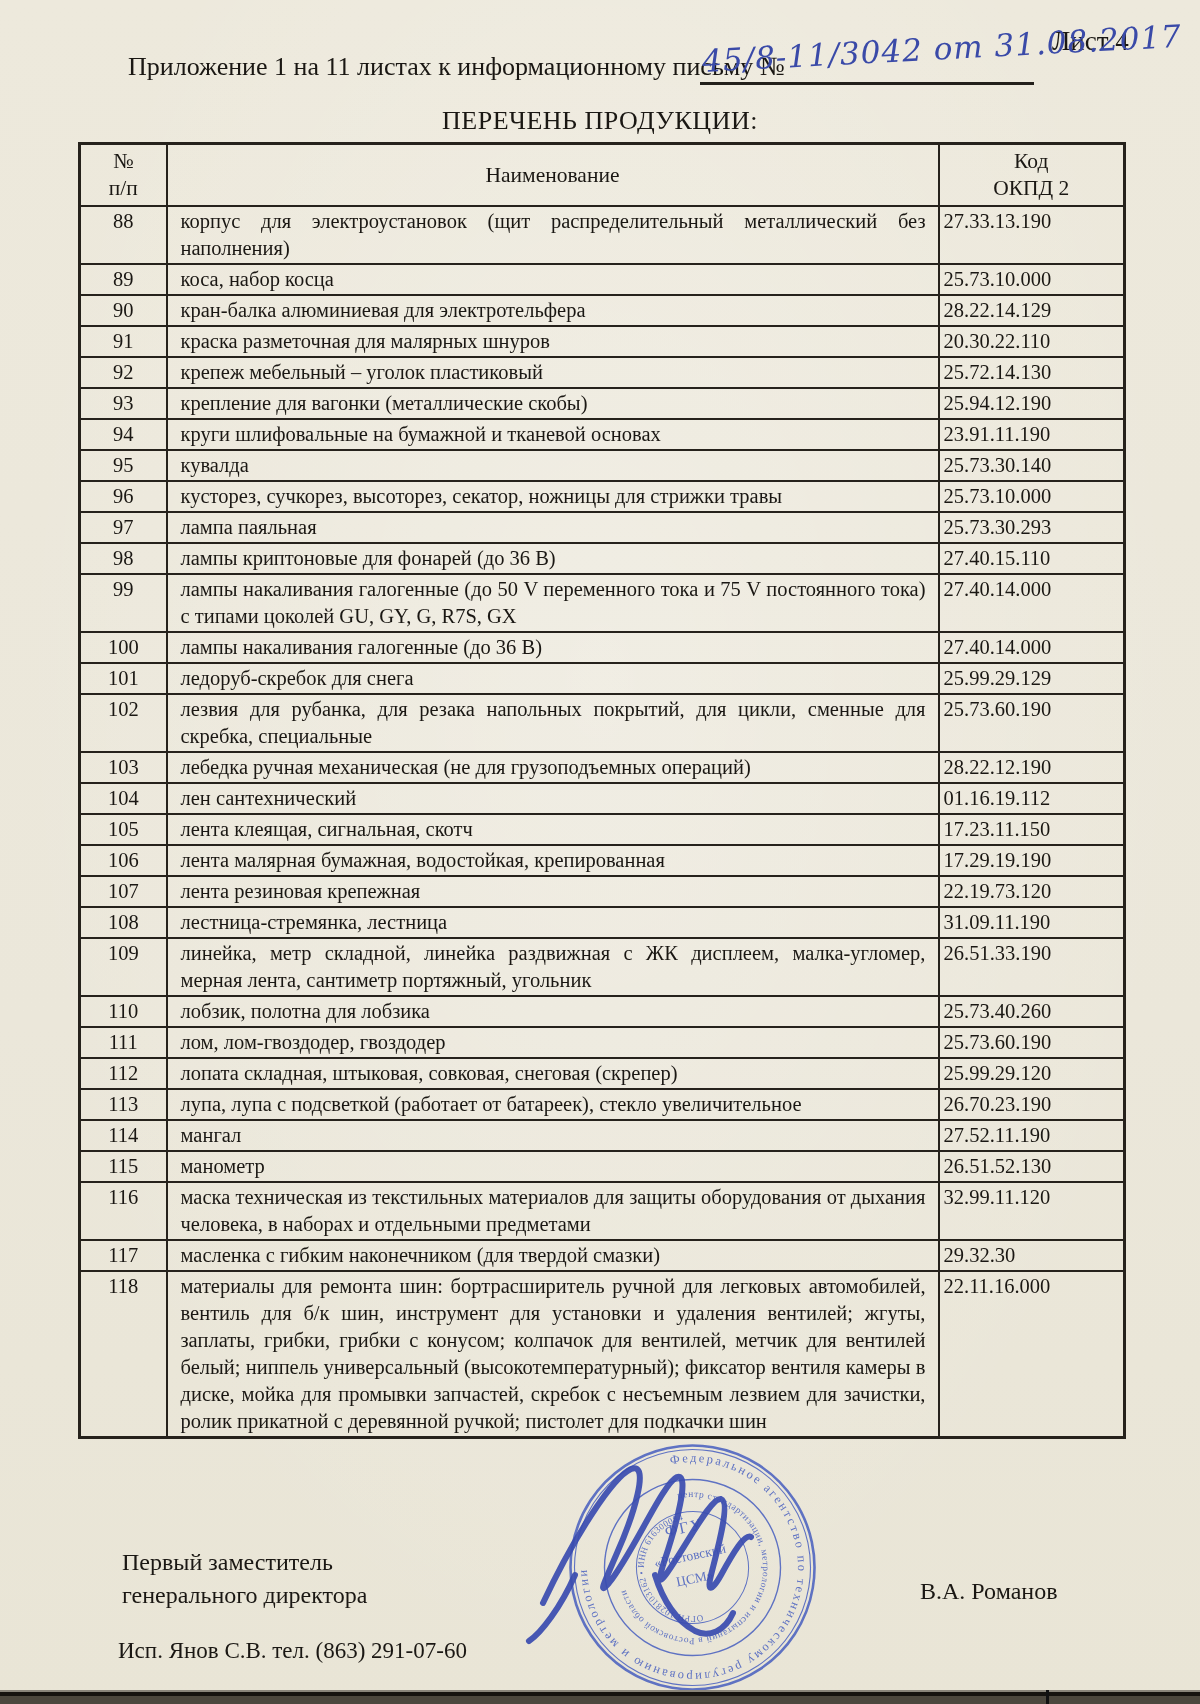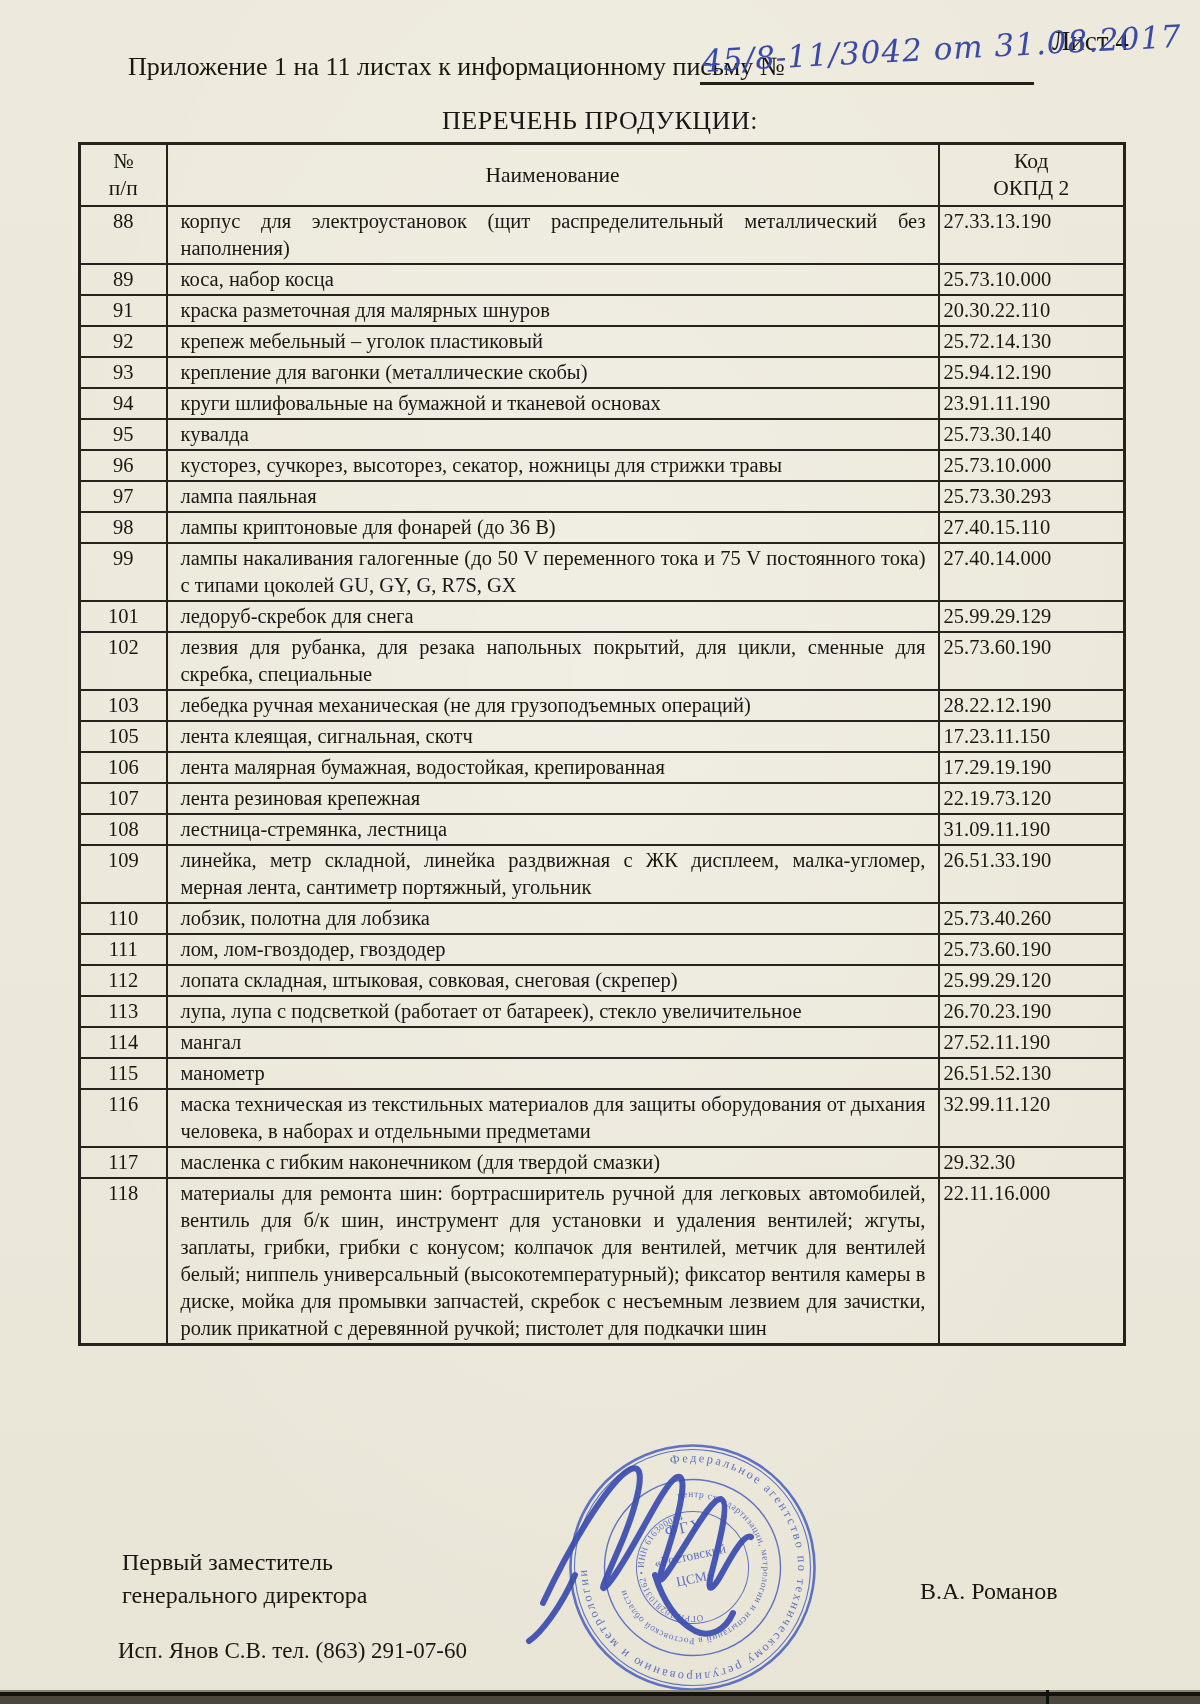--- a/index.html
+++ b/index.html
@@ -82,20 +82,25 @@
           <td class="num-cell">88</td>
           <td class="name-cell">корпус для электроустановок (щит распределительный металлический без наполнения)</td>
           <td class="code-cell">27.33.13.190</td>
         </tr>
         <tr>
           <td class="num-cell">89</td>
           <td class="name-cell">коса, набор косца</td>
           <td class="code-cell">25.73.10.000</td>
         </tr>
         <tr>
+          <td class="num-cell">90</td>
+          <td class="name-cell">кран-балка алюминиевая для электротельфера</td>
+          <td class="code-cell">28.22.14.129</td>
+        </tr>
+        <tr>
           <td class="num-cell">91</td>
           <td class="name-cell">краска разметочная для малярных шнуров</td>
           <td class="code-cell">20.30.22.110</td>
         </tr>
         <tr>
           <td class="num-cell">92</td>
           <td class="name-cell">крепеж мебельный – уголок пластиковый</td>
           <td class="code-cell">25.72.14.130</td>
         </tr>
         <tr>
@@ -127,33 +132,43 @@
           <td class="num-cell">98</td>
           <td class="name-cell">лампы криптоновые для фонарей (до 36 В)</td>
           <td class="code-cell">27.40.15.110</td>
         </tr>
         <tr>
           <td class="num-cell">99</td>
           <td class="name-cell">лампы накаливания галогенные (до 50 V переменного тока и 75 V постоянного тока) с типами цоколей GU, GY, G, R7S, GX</td>
           <td class="code-cell">27.40.14.000</td>
         </tr>
         <tr>
+          <td class="num-cell">100</td>
+          <td class="name-cell">лампы накаливания галогенные (до 36 В)</td>
+          <td class="code-cell">27.40.14.000</td>
+        </tr>
+        <tr>
           <td class="num-cell">101</td>
           <td class="name-cell">ледоруб-скребок для снега</td>
           <td class="code-cell">25.99.29.129</td>
         </tr>
         <tr>
           <td class="num-cell">102</td>
           <td class="name-cell">лезвия для рубанка, для резака напольных покрытий, для цикли, сменные для скребка, специальные</td>
           <td class="code-cell">25.73.60.190</td>
         </tr>
         <tr>
           <td class="num-cell">103</td>
           <td class="name-cell">лебедка ручная механическая (не для грузоподъемных операций)</td>
           <td class="code-cell">28.22.12.190</td>
+        </tr>
+        <tr>
+          <td class="num-cell">104</td>
+          <td class="name-cell">лен сантехнический</td>
+          <td class="code-cell">01.16.19.112</td>
         </tr>
         <tr>
           <td class="num-cell">105</td>
           <td class="name-cell">лента клеящая, сигнальная, скотч</td>
           <td class="code-cell">17.23.11.150</td>
         </tr>
         <tr>
           <td class="num-cell">106</td>
           <td class="name-cell">лента малярная бумажная, водостойкая, крепированная</td>
           <td class="code-cell">17.29.19.190</td>

